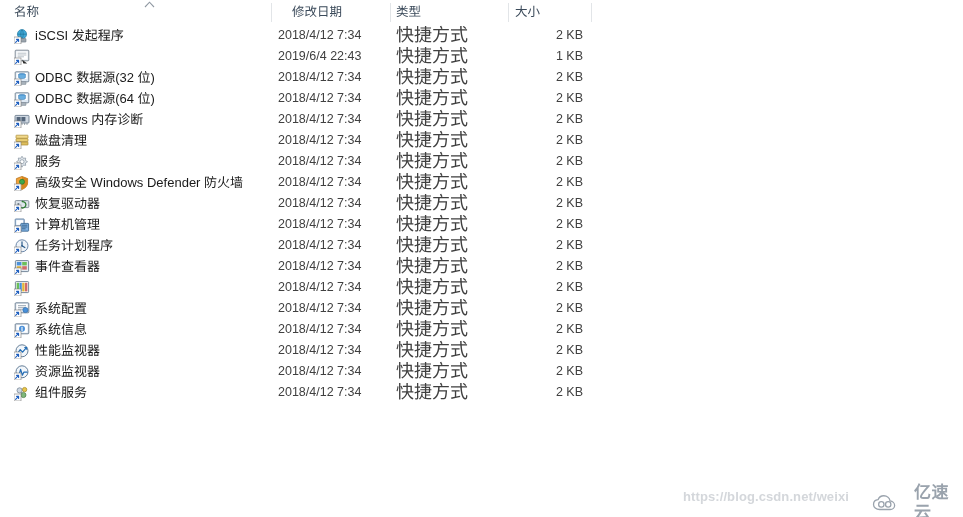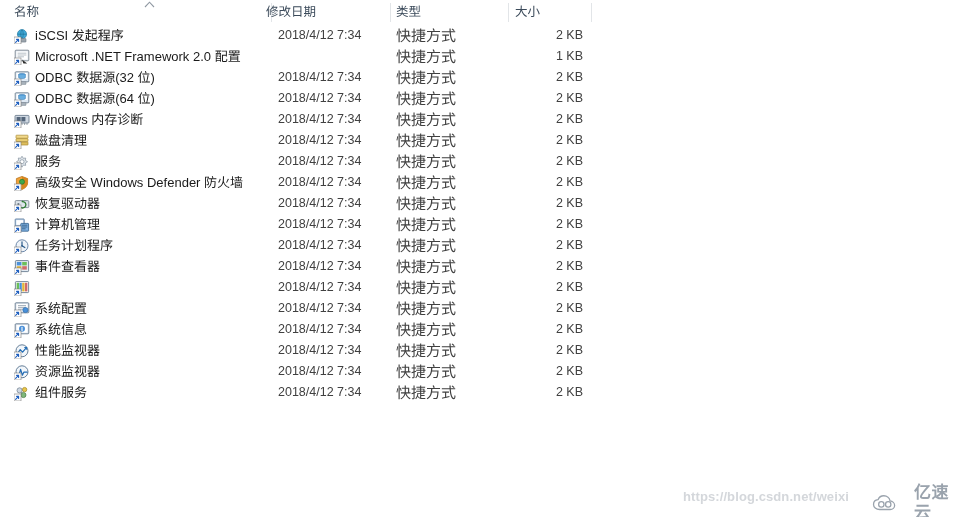--- a/index.html
+++ b/index.html
@@ -95,21 +95,21 @@
   .cell-date {
     left: 278px;
     width: 105px;
     color: #404040;
     font-size: 12.5px;
   }
   .cell-type {
     left: 396px;
     width: 100px;
     color: #404040;
-    font-size: 15px;
+    font-size: 18px;
   }
   .cell-size {
     left: 498px;
     width: 85px;
     text-align: right;
     color: #404040;
     font-size: 12.5px;
   }
 
   
@@ -161,21 +161,21 @@
   </div>
 
   <div class="sort-caret">
     <svg width="13" height="9" viewBox="0 0 13 9" aria-hidden="true">
       <path d="M2 7 L6.5 2.2 L11 7" fill="none" stroke="#9099a3" stroke-width="1.1"></path>
     </svg>
   </div>
 
   <div class="col-sep" style="left:271px;"></div>
 
-  <div class="col-head" style="left:266px; width:105px;">
+  <div class="col-head" style="left:292px; width:105px;">
     <span class="head-label">修改日期</span>
   </div>
 
   <div class="col-sep" style="left:390px;"></div>
 
   <div class="col-head" style="left:396px; width:105px;">
     <span class="head-label">类型</span>
   </div>
 
   <div class="col-sep" style="left:508px;"></div>
@@ -211,21 +211,21 @@
           <rect x="1.2" y="1.2" width="13.6" height="10.6" rx="0.8" fill="#e9eef4" stroke="#6a7682" stroke-width="0.8"></rect>
           <rect x="2.6" y="2.6" width="10.8" height="7.8" fill="#ffffff"></rect>
           <path d="M3.6 4.2 H12.4 M3.6 6 H12.4 M3.6 7.8 H10" stroke="#8a97a3" stroke-width="0.6"></path>
           <path d="M8 10.6 L13.2 14.6 L9.4 14.6 Z" fill="#2d2d2d"></path>
           <g>
             <rect x="0" y="9" width="7" height="7" fill="#ffffff" stroke="#7a7a7a" stroke-width="0.6"></rect>
             <path d="M1.6 14.4 L4.6 11.4 M4.6 11.4 L2.6 11.4 M4.6 11.4 L4.6 13.4" stroke="#1f5fbf" stroke-width="1.1" fill="none" stroke-linecap="round"></path>
           </g>
         </svg>
       </span>
-      <span class="cell cell-name">Microsoft .NET Framework 2.0 配置</span>
+      <span class="cell cell-date">2019/6/4 22:43</span>
       <span class="cell cell-type">快捷方式</span>
       <span class="cell cell-size">1 KB</span>
     </div>
     <div class="file-row">
       <span class="cell cell-icon">
         <svg class="ficon" width="16" height="16" viewBox="0 0 16 16" aria-hidden="true">
           <rect x="1.2" y="1.8" width="13.6" height="10" rx="0.8" fill="#dfe9f3" stroke="#5f7183" stroke-width="0.8"></rect>
           <rect x="2.6" y="3" width="10.8" height="6" fill="#ffffff"></rect>
           <ellipse cx="8" cy="4.6" rx="3.4" ry="1.2" fill="#3f8fd0" stroke="#2b6fa8" stroke-width="0.5"></ellipse>
           <path d="M4.6 4.6 V7.4 C4.6 8.1 6.1 8.6 8 8.6 C9.9 8.6 11.4 8.1 11.4 7.4 V4.6" fill="#69aee0" stroke="#2b6fa8" stroke-width="0.5"></path>

